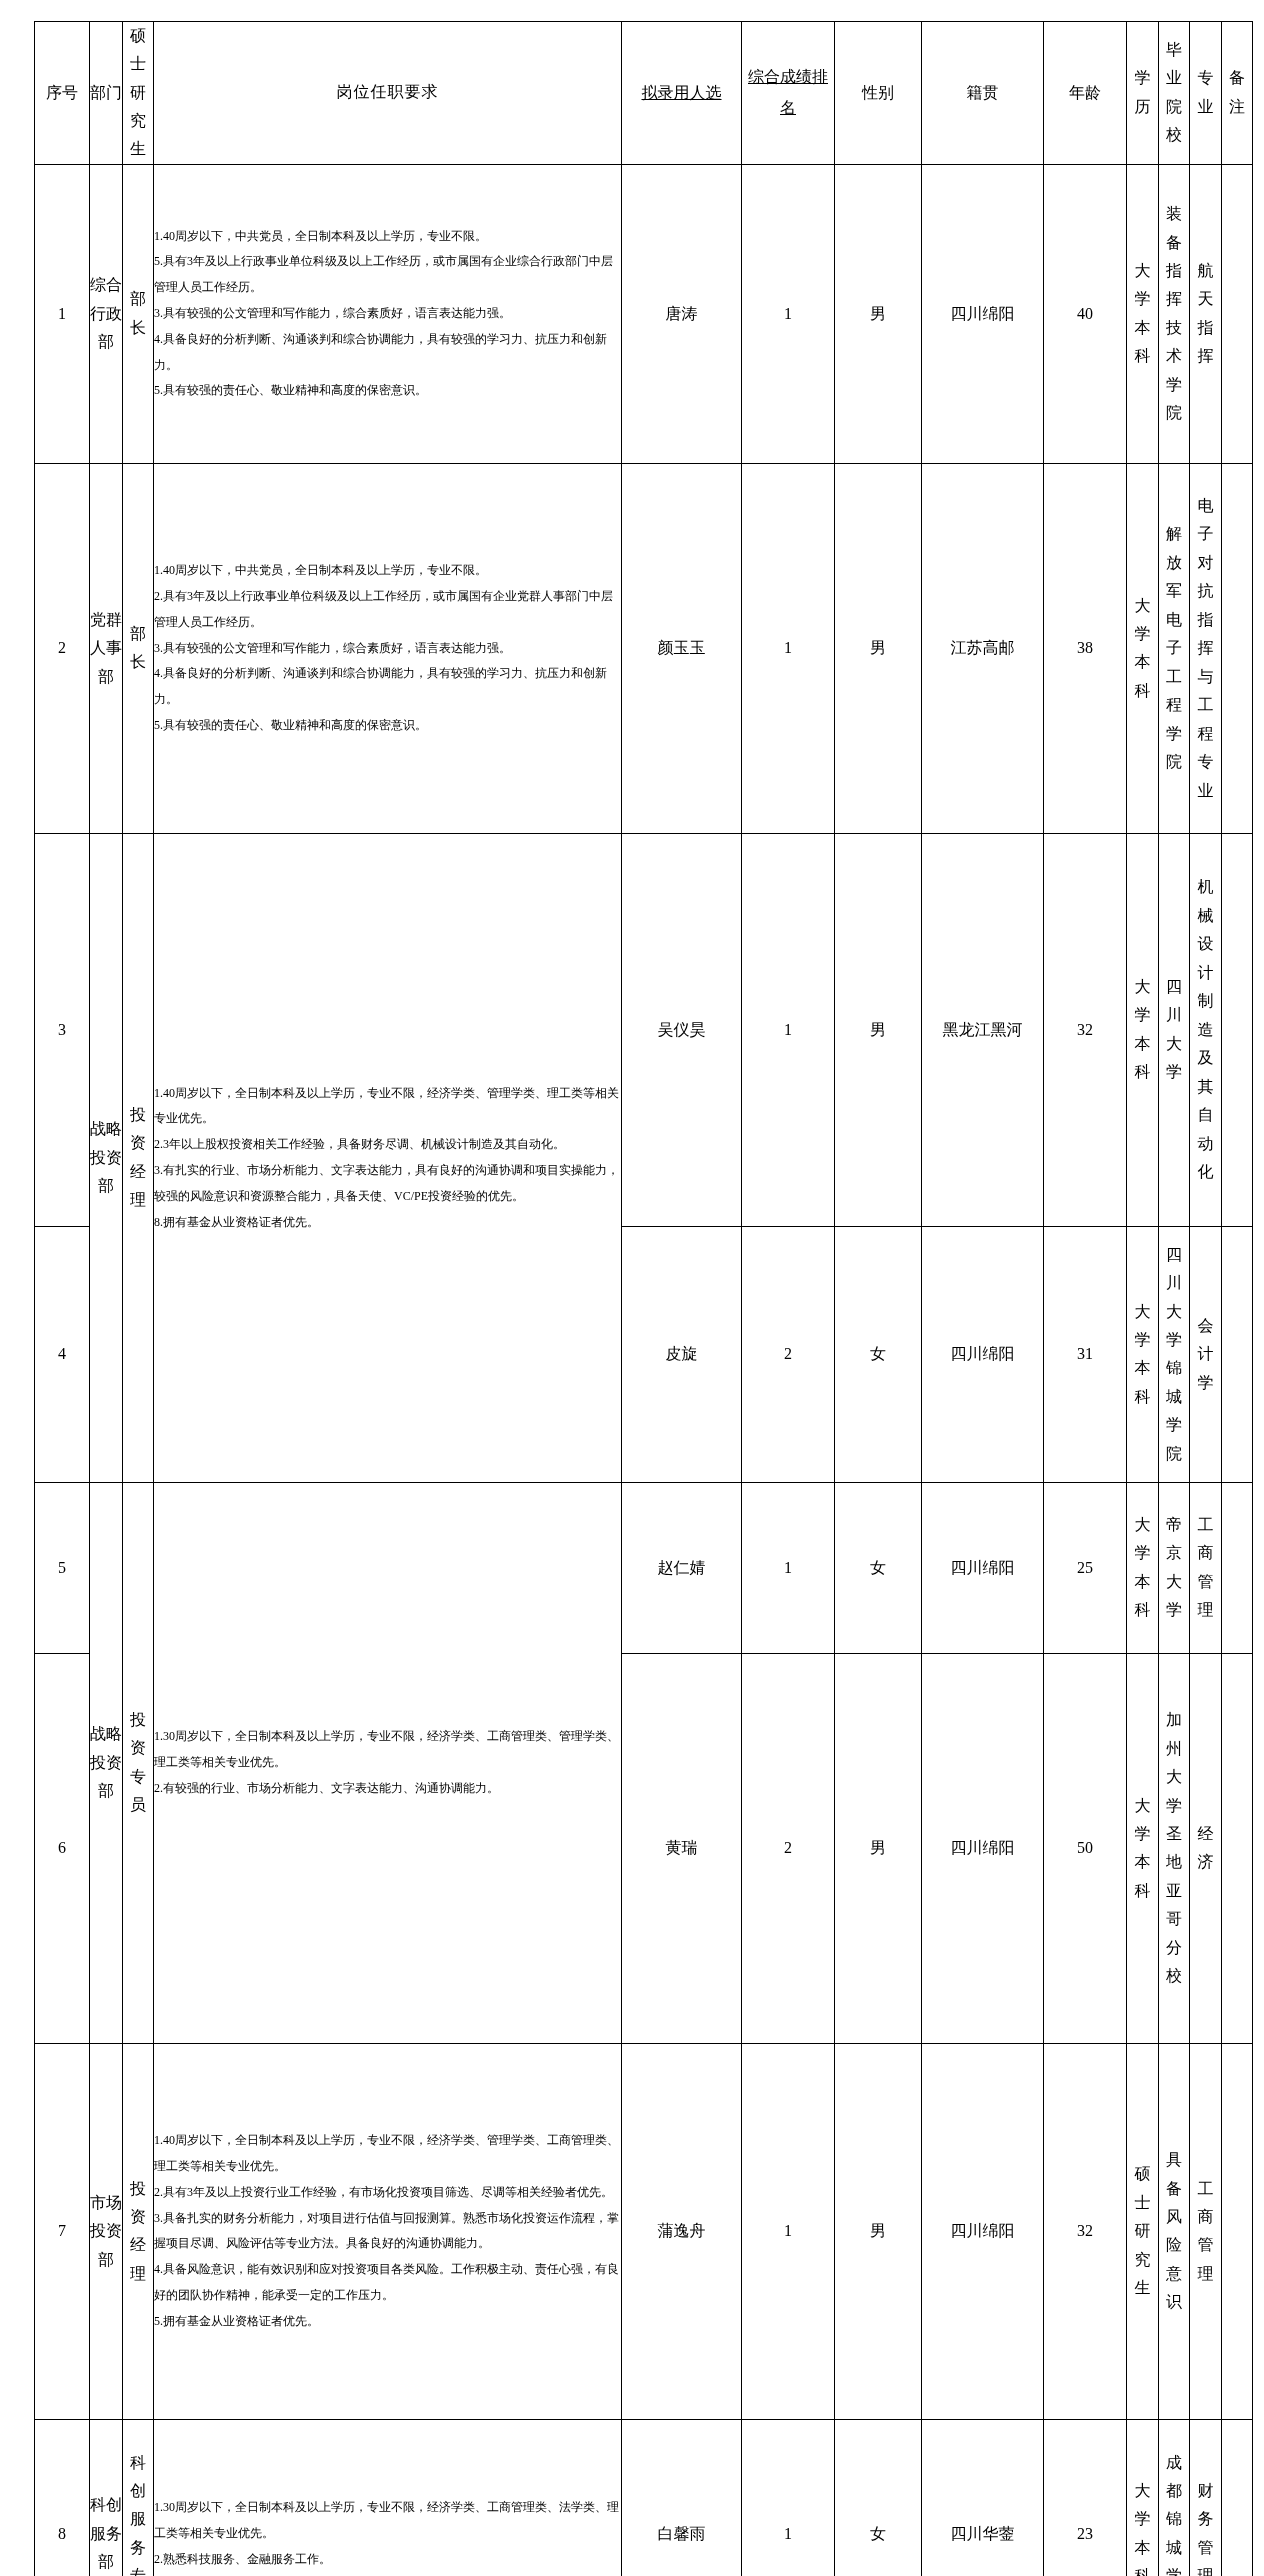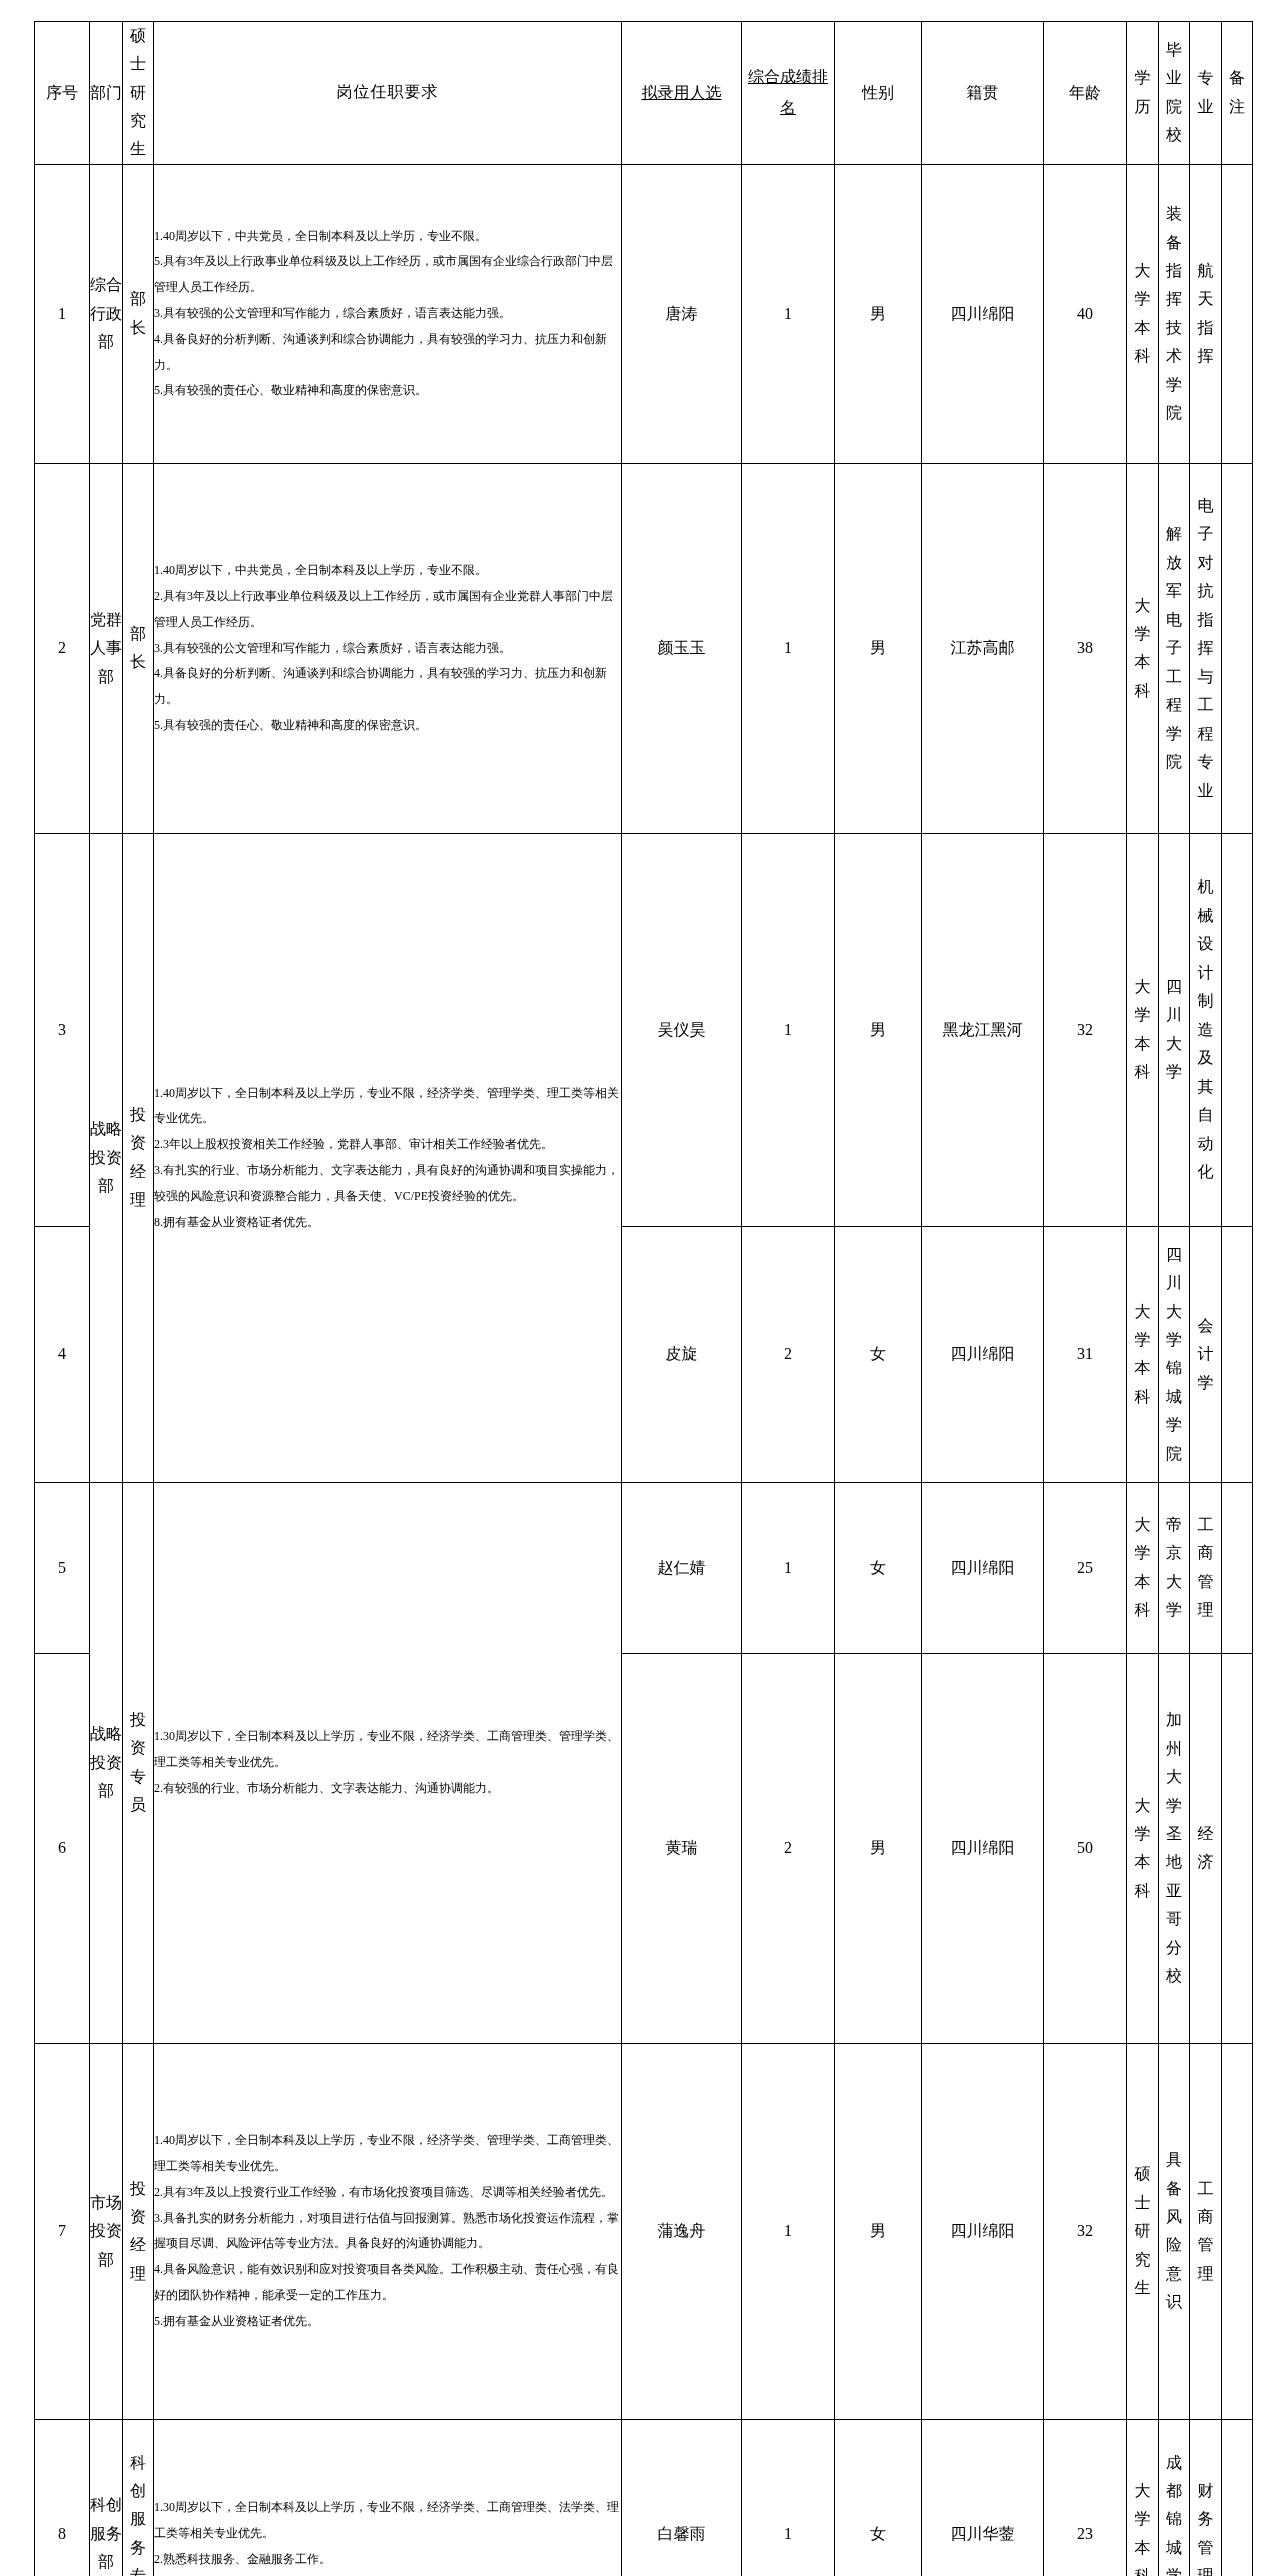--- a/index.html
+++ b/index.html
@@ -133,21 +133,21 @@
           <td class="v">解放军电子工程学院</td>
           <td class="v">电子对抗指挥与工程专业</td>
           <td class="v"></td>
         </tr>
         <tr style="height: 393px;">
           <td class="plain">3</td>
           <td class="v" rowspan="2">战略投资部</td>
           <td class="v" rowspan="2">投资经理</td>
           <td class="reqcell" rowspan="2">
             <div class="req-item">1.40周岁以下，全日制本科及以上学历，专业不限，经济学类、管理学类、理工类等相关专业优先。</div>
-            <div class="req-item">2.3年以上股权投资相关工作经验，党群人事部、审计相关工作经验者优先。</div>
+            <div class="req-item">2.3年以上股权投资相关工作经验，具备财务尽调、机械设计制造及其自动化。</div>
             <div class="req-item">3.有扎实的行业、市场分析能力、文字表达能力，具有良好的沟通协调和项目实操能力，较强的风险意识和资源整合能力，具备天使、VC/PE投资经验的优先。</div>
             <div class="req-item">8.拥有基金从业资格证者优先。</div>
           </td>
           <td class="plain">吴仪昊</td>
           <td class="plain">1</td>
           <td class="plain">男</td>
           <td class="plain">黑龙江黑河</td>
           <td class="plain">32</td>
           <td class="v">大学本科</td>
           <td class="v">四川大学</td>

